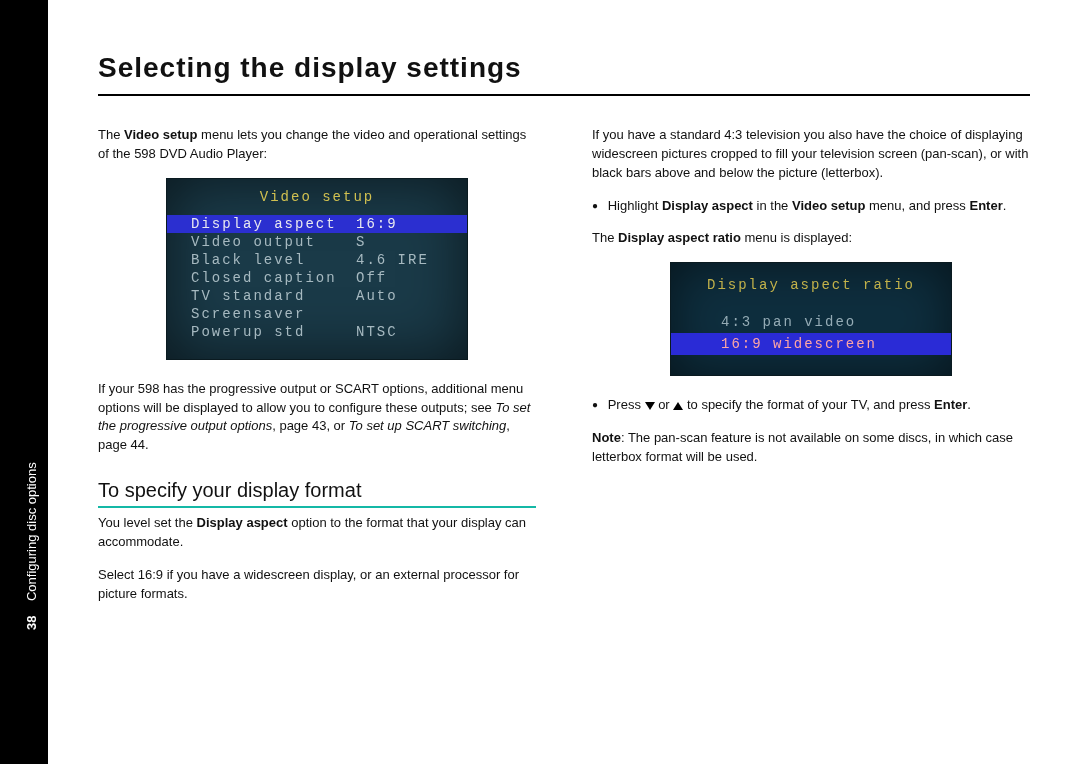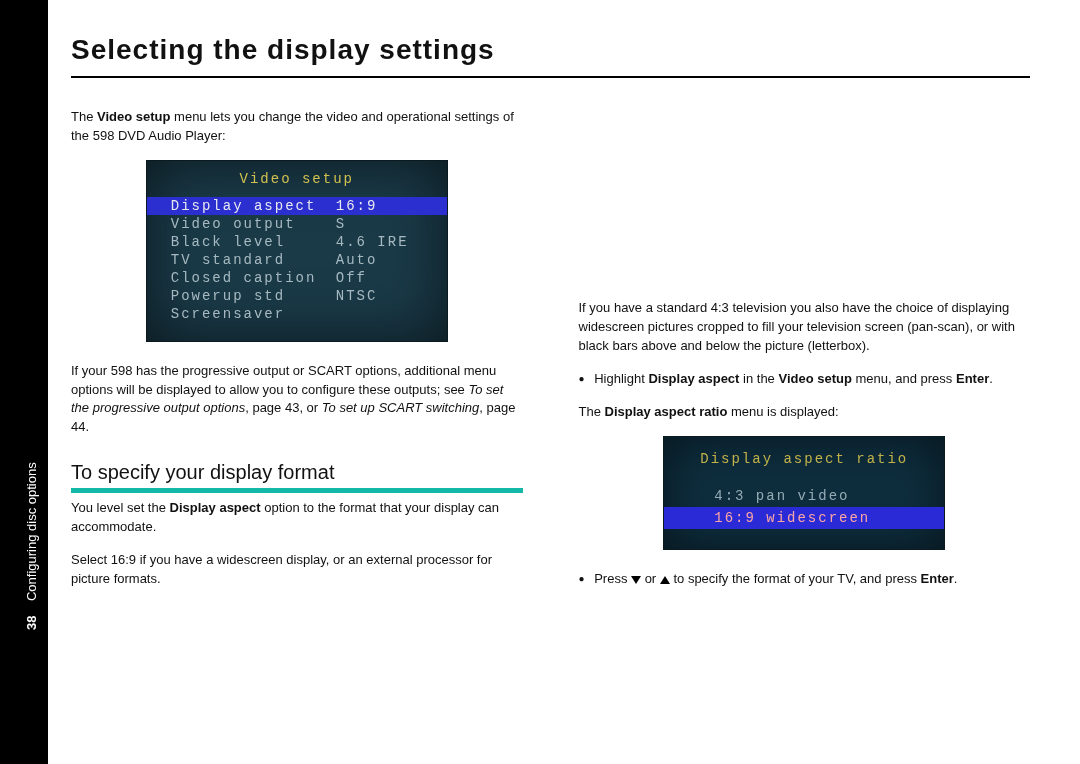--- a/index.html
+++ b/index.html
@@ -27,52 +27,51 @@
     left: 24px;
     top: 630px;
     transform: rotate(-90deg);
     transform-origin: left top;
     color: #fff;
     font-size: 13px;
     white-space: nowrap;
   }
   .side-label b { font-weight: bold; }
   .page {
-    margin-left: 21px;
-    padding: 34px 50px 0 50px;
+    margin-left: 48px;
+    padding: 52px 50px 0 50px;
   }
   h1.title {
     font-family: Arial, Helvetica, sans-serif;
     font-weight: 900;
     font-size: 28px;
     letter-spacing: 1px;
     margin: 0 0 10px 0;
     font-stretch: condensed;
   }
   .hr-strong {
     border: none;
     border-top: 2px solid #000;
     margin: 0 0 30px 0;
   }
   .columns {
     display: flex;
     gap: 56px;
-    align-items: flex-end;
   }
   .col {
     flex: 1;
     min-width: 0;
   }
   p { line-height: 1.45; margin: 0 0 14px 0; }
   .italic { font-style: italic; }
   h2.sub {
     font-weight: normal;
     font-size: 20px;
     margin: 24px 0 6px 0;
-    border-bottom: 5px solid #14b8a6;
+    border-bottom: 2px solid #14b8a6;
     padding-bottom: 4px;
   }
   .bullet-row::before {
     content: "●";
     font-size: 10px;
     margin-right: 6px;
     vertical-align: 1px;
   }
   .osd {
     width: 300px;
@@ -172,34 +171,34 @@
             </div>
             <div class="osd-row">
               <span class="osd-key">Video output</span>
               <span class="osd-val">S</span>
             </div>
             <div class="osd-row">
               <span class="osd-key">Black level</span>
               <span class="osd-val">4.6 IRE</span>
             </div>
             <div class="osd-row">
+              <span class="osd-key">Closed caption</span>
+              <span class="osd-val">Off</span>
+            </div>
+            <div class="osd-row">
               <span class="osd-key">TV standard</span>
               <span class="osd-val">Auto</span>
             </div>
             <div class="osd-row">
-              <span class="osd-key">Closed caption</span>
-              <span class="osd-val">Off</span>
+              <span class="osd-key">Screensaver</span>
+              <span class="osd-val"></span>
             </div>
             <div class="osd-row">
               <span class="osd-key">Powerup std</span>
               <span class="osd-val">NTSC</span>
-            </div>
-            <div class="osd-row">
-              <span class="osd-key">Screensaver</span>
-              <span class="osd-val"></span>
             </div>
           </div>
       </div>
 
       <p>
         <span>If your 598 has the progressive output or SCART options, additional menu options will be displayed to allow you to configure these outputs; see </span><span class="italic">To set the progressive output options</span><span>, page 43, or </span><span class="italic">To set up SCART switching</span><span>, page 44.</span>
       </p>
 
       <h2 class="sub">To specify your display format</h2>
 
@@ -226,16 +225,19 @@
         <div id="osd2-rows">
             <div class="osd2-row">4:3 pan video</div>
             <div class="osd2-row selected">16:9 widescreen</div>
           </div>
       </div>
 
       <p class="bullet-row">
         <span>Press </span><span class="tri-down"></span><span> or </span><span class="tri-up"></span><span> to specify the format of your TV, and press </span><b>Enter</b><span>.</span>
       </p>
 
+      <p>
+        <b>Note</b><span>: The pan-scan feature is not available on some discs, in which case letterbox format will be used.</span>
+      </p>
     </div>
 
   </div>
 </div>
 
 </body></html>

